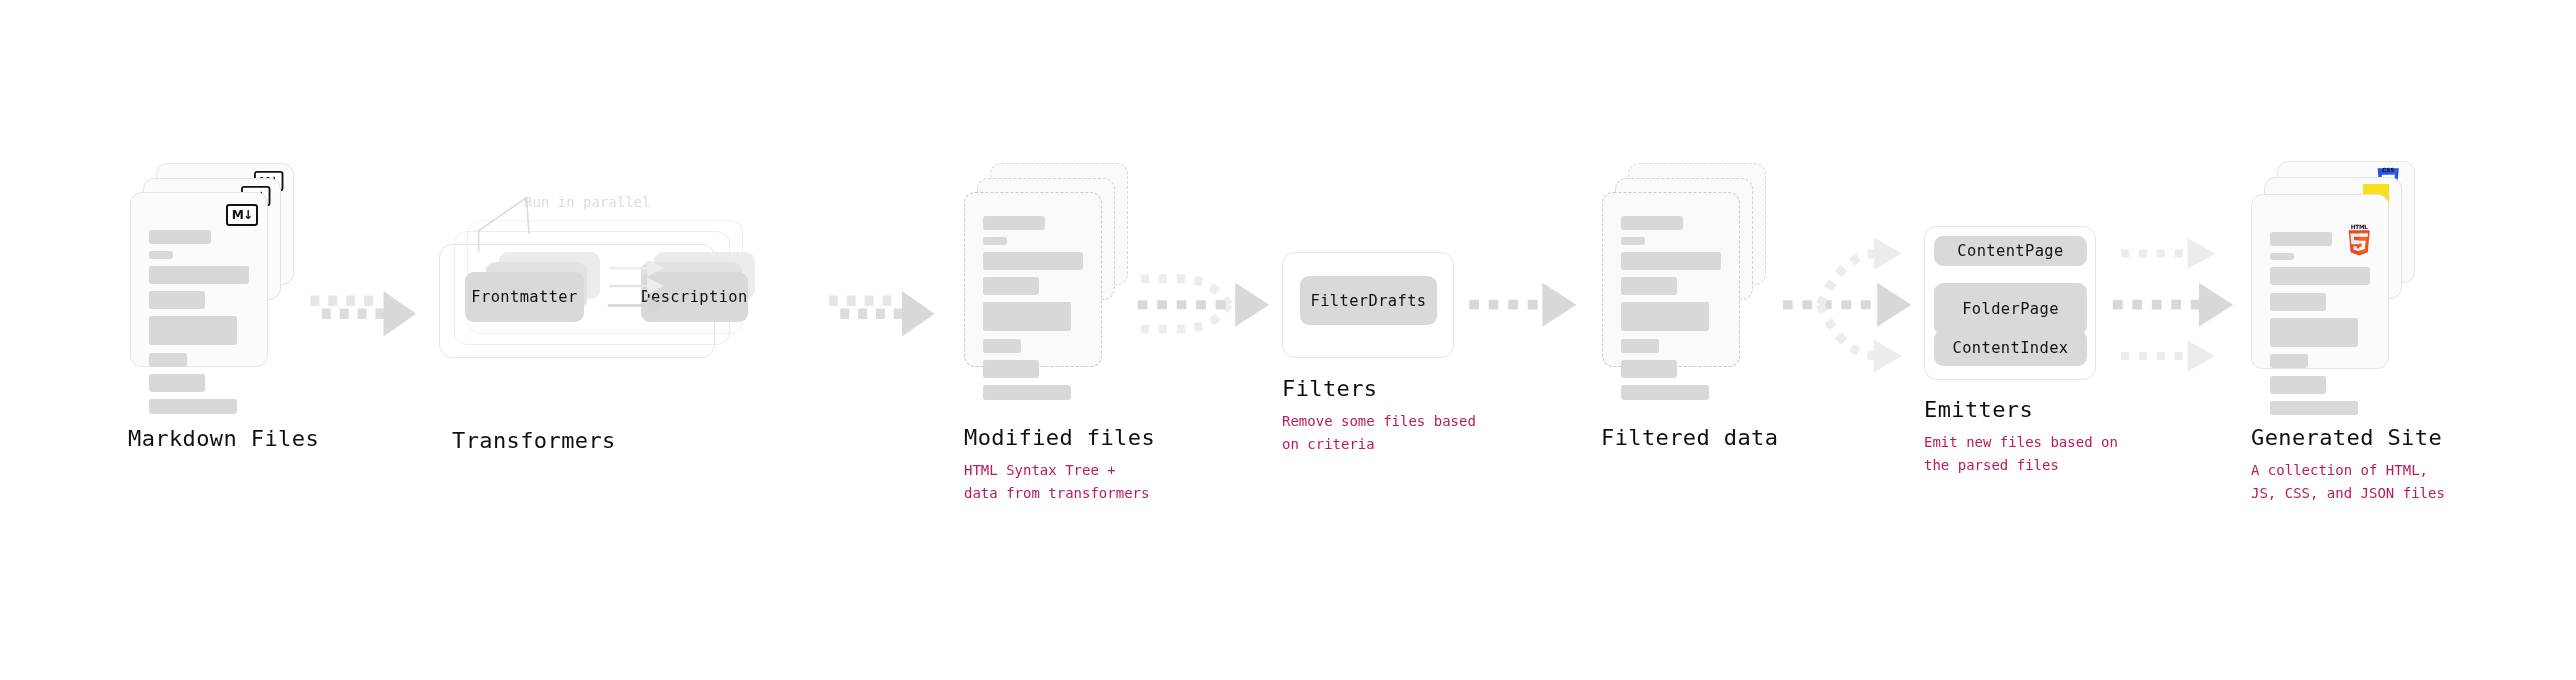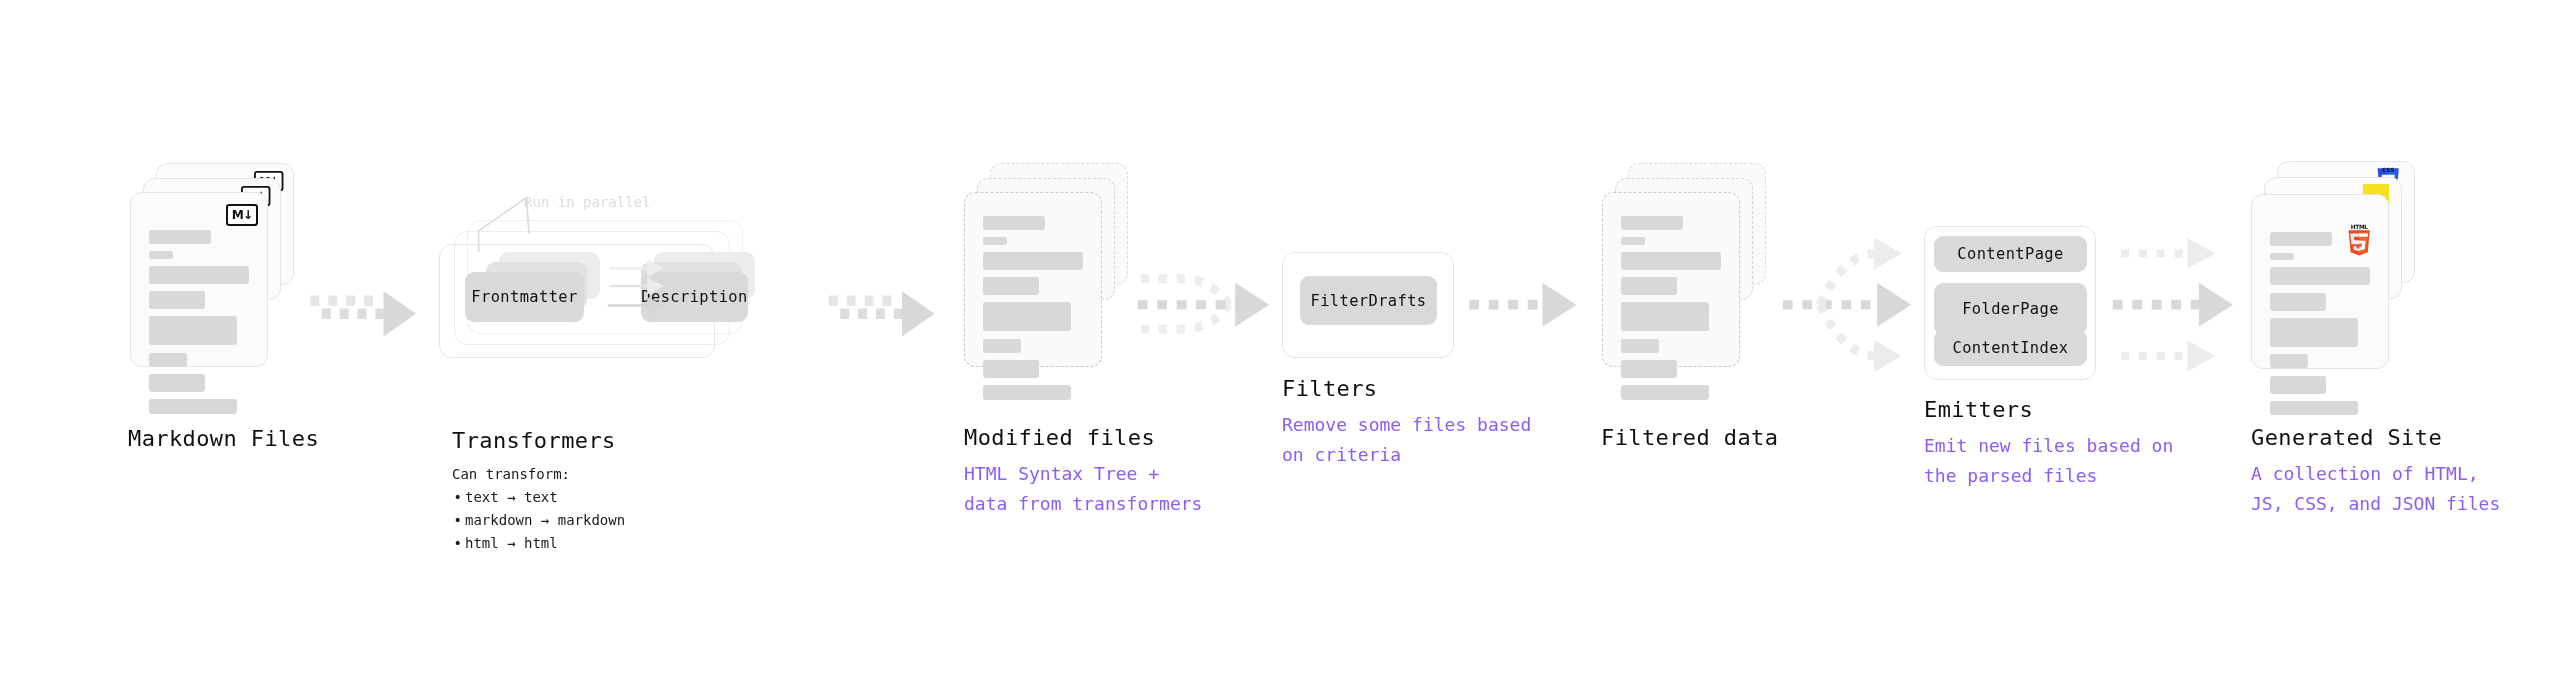--- a/index.html
+++ b/index.html
@@ -102,22 +102,22 @@
   
   .caption{
     position:absolute;
     color:#0f0f0f;
     font-size:22px;
     letter-spacing:0.4px;
     white-space:nowrap;
   }
   .subcaption{
     position:absolute;
-    color:#8b5cf6;
-    font-size:18px;
+    color:#be185d;
+    font-size:14px;
     line-height:1.65;
     white-space:pre;
   }
   .sub-list{
     position:absolute;
     color:#1a1a1a;
     font-size:14px;
     line-height:1.65;
   }
   .sub-list .lead{white-space:pre;}
@@ -188,28 +188,20 @@
 
     <div class="chip" style="left:26px;top:85px;width:119px;height:50px;">
       <span>Frontmatter</span>
     </div>
     <div class="chip" style="left:202px;top:85px;width:107px;height:50px;">
       <span>Description</span>
     </div>
   </div>
 
   <div class="caption" style="left:452px;top:428px;">Transformers</div>
-  <div class="sub-list" style="left:452px;top:463px;">
-    <div class="lead">Can transform:</div>
-    <ul>
-      <li>text → text</li>
-      <li>markdown → markdown</li>
-      <li>html → html</li>
-    </ul>
-  </div>
 
   <div class="doc-stack" style="left:964px;top:163px;">
     <div class="doc dashed" style="left:26px;top:0px;width:138px;height:122px;border-color:#dcdcdc;"></div>
     <div class="doc dashed" style="left:13px;top:14.6px;width:138px;height:122px;border-color:#d4d4d4;"></div>
     <div class="doc dashed" style="left:0px;top:29px;width:138px;height:175px;">
       <div class="doc-body" style="top:23px;">
         <div class="sk" style="width:62%;height:14px;"></div>
         <div class="sk h-sm" style="width:24%;"></div>
         <div class="sk" style="width:100%;height:18px;"></div>
         <div class="sk" style="width:56%;height:18px;"></div>
@@ -244,21 +236,21 @@
         <div class="sk" style="width:88%;height:29px;"></div>
         <div class="sk" style="width:38%;height:14px;"></div>
         <div class="sk" style="width:56%;height:18px;"></div>
         <div class="sk" style="width:88%;height:14.6px;"></div>
       </div>
     </div>
   </div>
   <div class="caption" style="left:1601px;top:425px;">Filtered data</div>
 
   <div class="groupbox" style="left:1924px;top:226px;width:172px;height:154px;"></div>
-  <div class="chip" style="left:1934px;top:236px;width:153px;height:36px;">
+  <div class="chip" style="left:1934px;top:236px;width:153px;height:30px;">
     <span>ContentPage</span>
   </div>
   <div class="chip" style="left:1934px;top:283px;width:153px;height:52px;">
     <span>FolderPage</span>
   </div>
   <div class="chip" style="left:1934px;top:330px;width:153px;height:36px;">
     <span>ContentIndex</span>
   </div>
   <div class="caption" style="left:1924px;top:397px;">Emitters</div>
   <div class="subcaption" style="left:1924px;top:431px;">Emit new files based on

